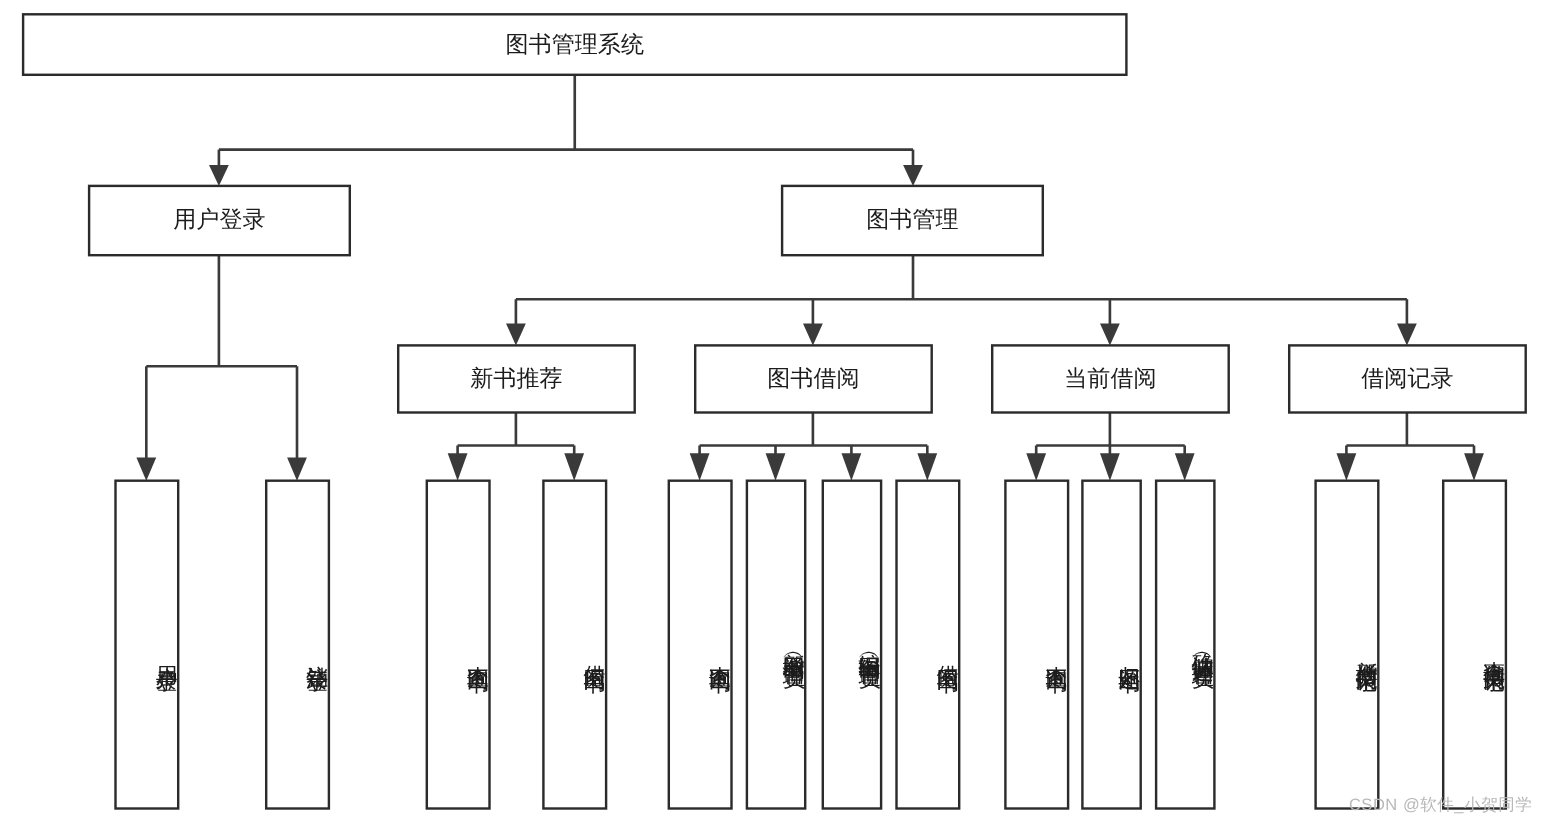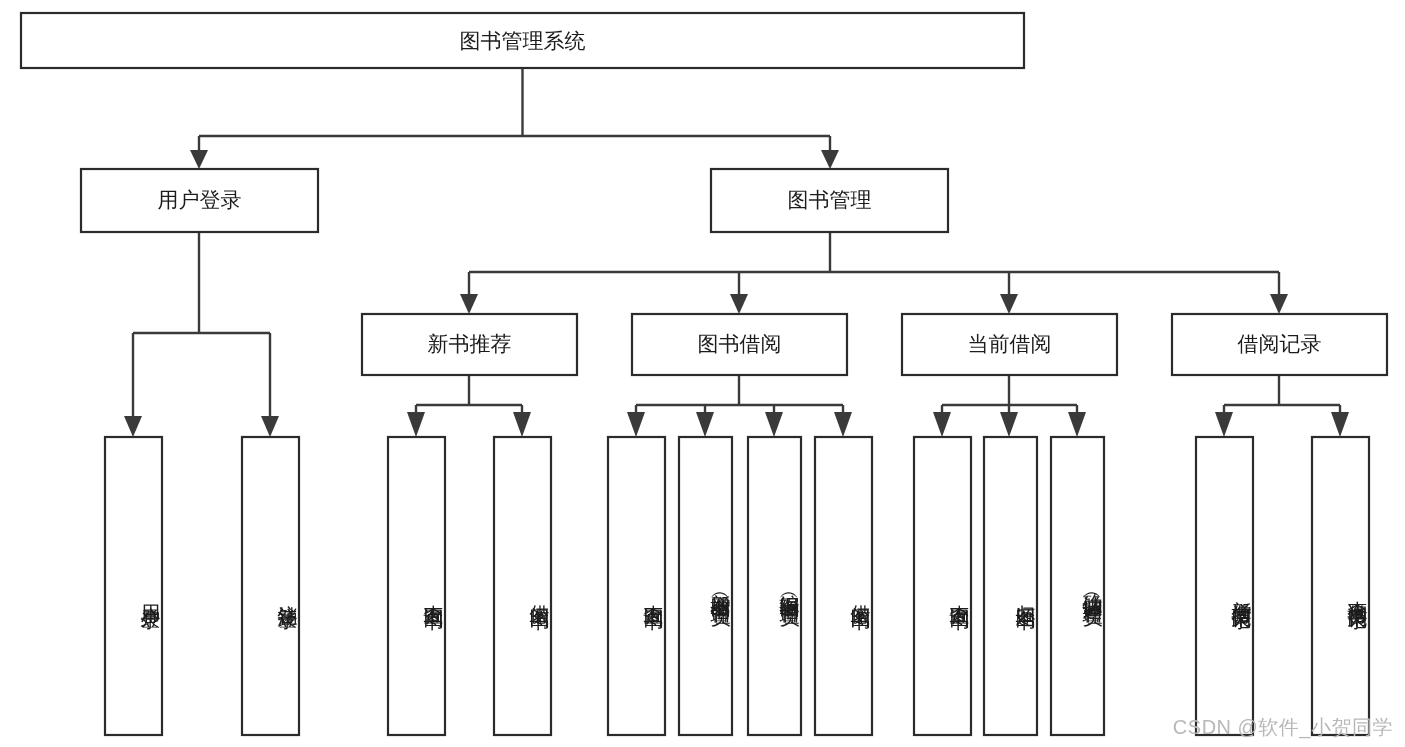--- a/index.html
+++ b/index.html
@@ -62,21 +62,21 @@
     align-items: flex-start;
     justify-content: center;
     white-space: nowrap;
     user-select: none;
   }
   .watermark {
     position: absolute;
     right: 12px;
     bottom: 6px;
     font-family: "Liberation Sans", "DejaVu Sans", sans-serif;
-    font-size: 20px;
+    font-size: 15px;
     color: #b8b8b8;
     letter-spacing: 0.5px;
     white-space: nowrap;
   }
 </style>
 </head>
 <body>
 
 <div id="diagram-root">
 

